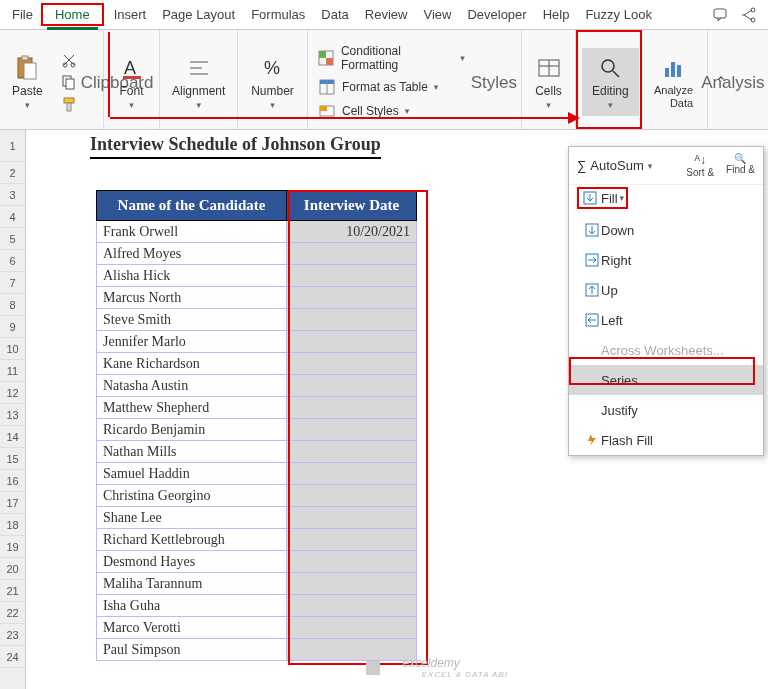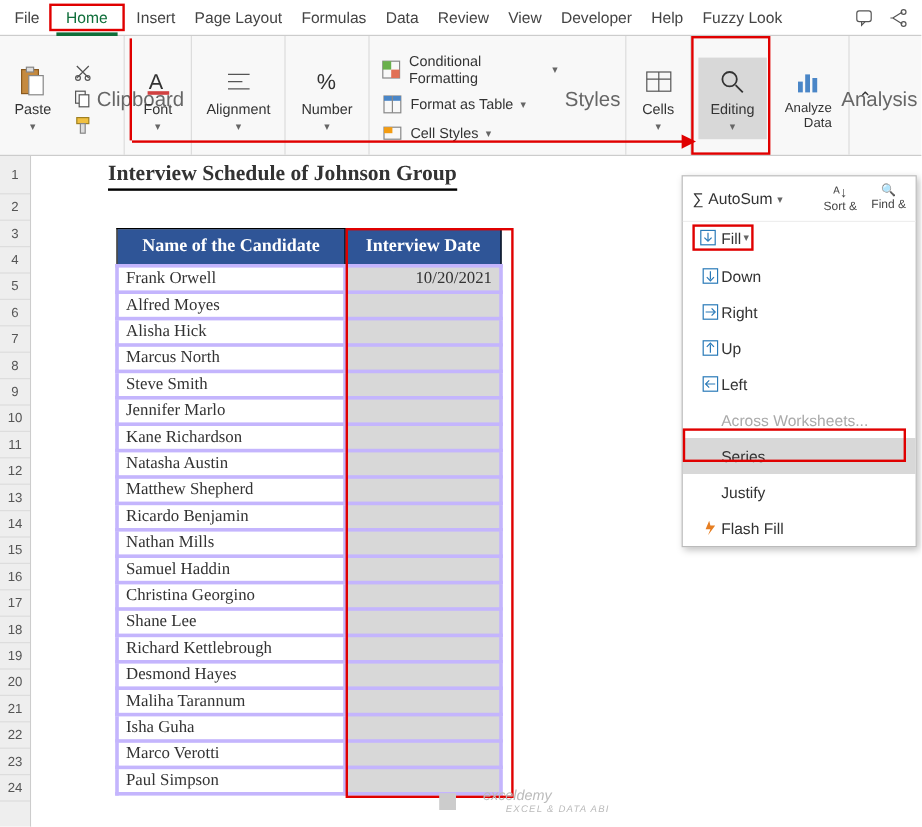--- a/index.html
+++ b/index.html
@@ -38,21 +38,21 @@
 .sheet { position: relative; display: flex; height: calc(100% - 130px); }
 .rowhdrs { width: 26px; background: #eee; border-right: 1px solid #ccc; }
 .rowhdrs .rh { height: 22px; font-size: 11px; color: #555; display: flex; align-items: center; justify-content: center; border-bottom: 1px solid #ddd; }
 .rowhdrs .rh:first-child { height: 32px; }
 .grid { flex: 1; position: relative; background: #fff; }
 
 .title-row { position: absolute; top: 4px; left: 64px; font-family: 'Times New Roman', serif; font-size: 18px; font-weight: bold; border-bottom: 2px solid #000; padding-bottom: 2px; }
 
 .tbl { position: absolute; top: 60px; left: 70px; border-collapse: collapse; }
 .tbl th { background: #2f5597; color: #fff; font-family: 'Times New Roman', serif; font-size: 15px; font-weight: bold; padding: 6px 10px; border: 1px solid #000; }
-.tbl td { border: 3px solid #c4b5fd; height: 22px; padding: 0 6px; font-family: 'Times New Roman', serif; font-size: 14px; background: #fff; }
+.tbl td { border: 1px solid #c4b5fd; height: 22px; padding: 0 6px; font-family: 'Times New Roman', serif; font-size: 14px; background: #fff; }
 .tbl td.date { text-align: right; background: #d8d8d8; width: 130px; }
 .tbl td.name { width: 190px; }
 .date-col-hl { position: absolute; top: 60px; left: 262px; width: 140px; height: 475px; border: 2px solid #e00000; pointer-events: none; }
 
 
 .panel { position: absolute; top: 146px; right: 4px; width: 196px; background: #fff; border: 1px solid #bbb; box-shadow: 2px 2px 6px rgba(0,0,0,0.25); font-size: 13px; }
 .panel .toprow { display: flex; align-items: center; padding: 6px 8px; gap: 10px; border-bottom: 1px solid #eee; }
 .panel .toprow .auto { display: flex; align-items: center; gap: 4px; font-size: 13px; }
 .panel .sortfind { display: flex; gap: 12px; margin-left: auto; font-size: 10px; color: #444; }
 .panel .sortfind .sf { display: flex; flex-direction: column; align-items: center; }

